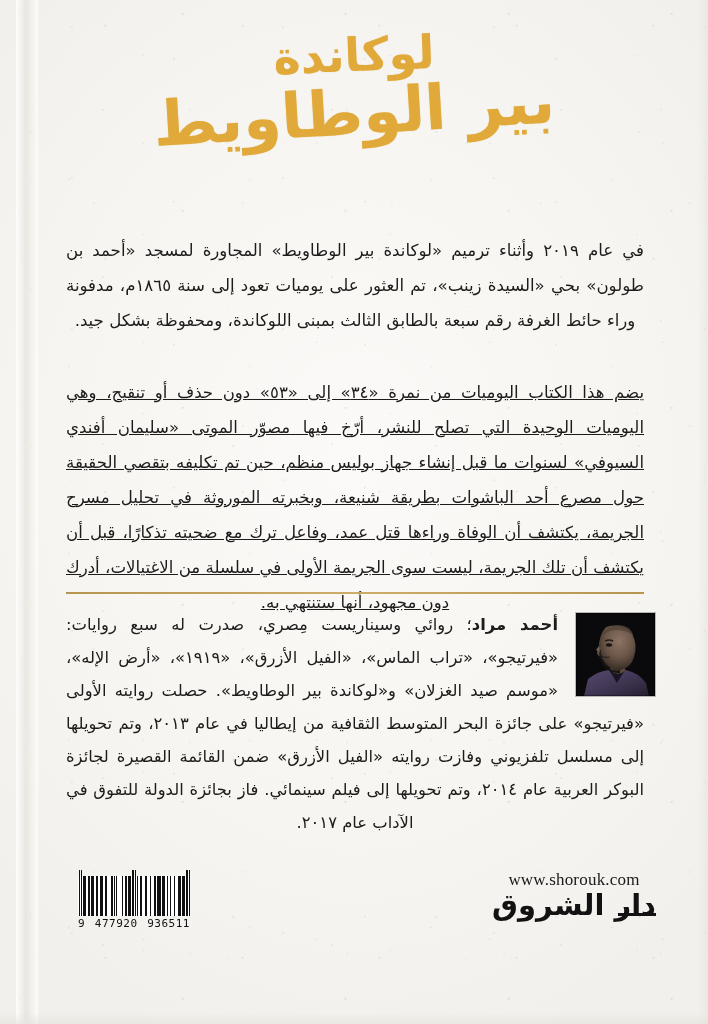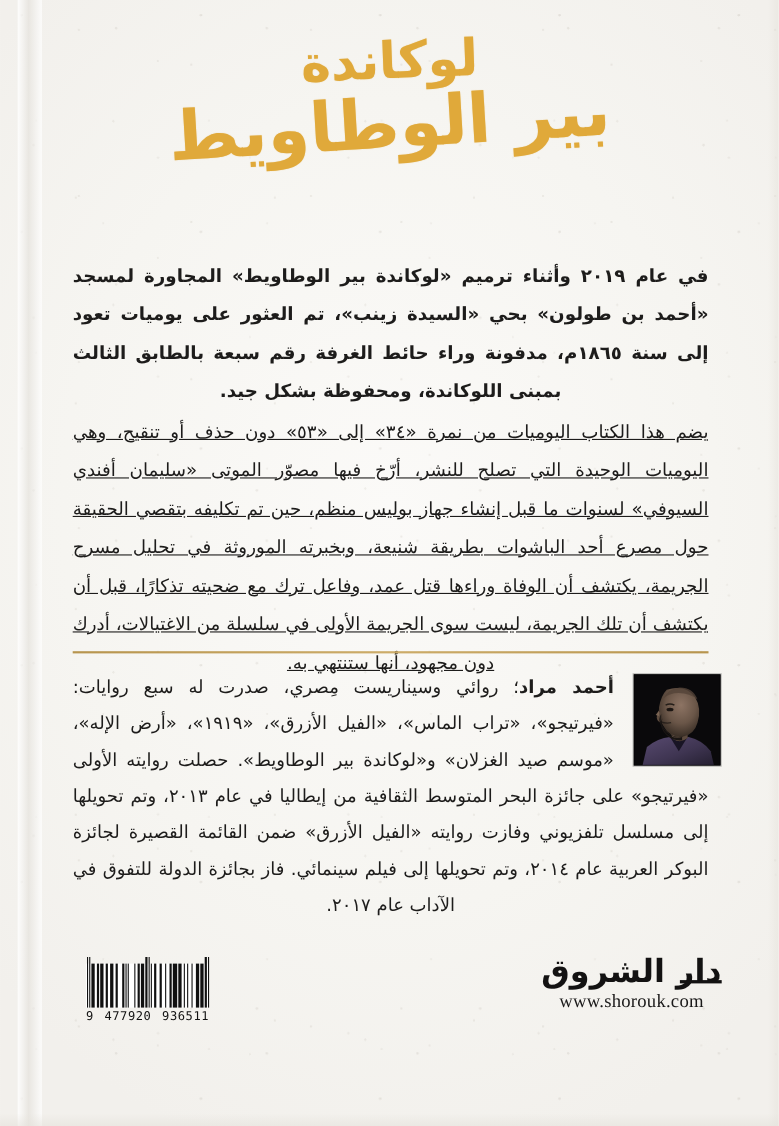--- a/index.html
+++ b/index.html
@@ -101,21 +101,21 @@
     left: 66px;
     width: 578px;
     color: #1d1c1b;
     font-size: 16.6px;
     line-height: 35px;
     text-align: justify;
     text-align-last: center;
     direction: rtl;
     font-weight: 400;
   }
-  #par-1 { top: 216px; font-weight: bold; }
+  #par-1 { top: 216px; }
   #par-2 { top: 358px; text-decoration: underline; }
 
   
   #bio-divider {
     position: absolute;
     left: 66px;
     top: 592px;
     width: 578px;
     height: 2px;
     background: linear-gradient(to right, #b08a3c, #c8a45a 50%, #b08a3c);
@@ -342,18 +342,18 @@
           <i class="guard" style="width: 1.17895px;"></i>
         </div>
       <div id="barcode-digits">
         <span class="g-left">9</span>
         <span>477920</span>
         <span>936511</span>
       </div>
     </div>
 
     <div id="publisher-block">
+      <div id="publisher-url">www.shorouk.com</div>
       <div id="publisher-name">دار الشروق</div>
-      <div id="publisher-url">www.shorouk.com</div>
     </div>
 
   </div>
 </div>
 
 </body></html>

